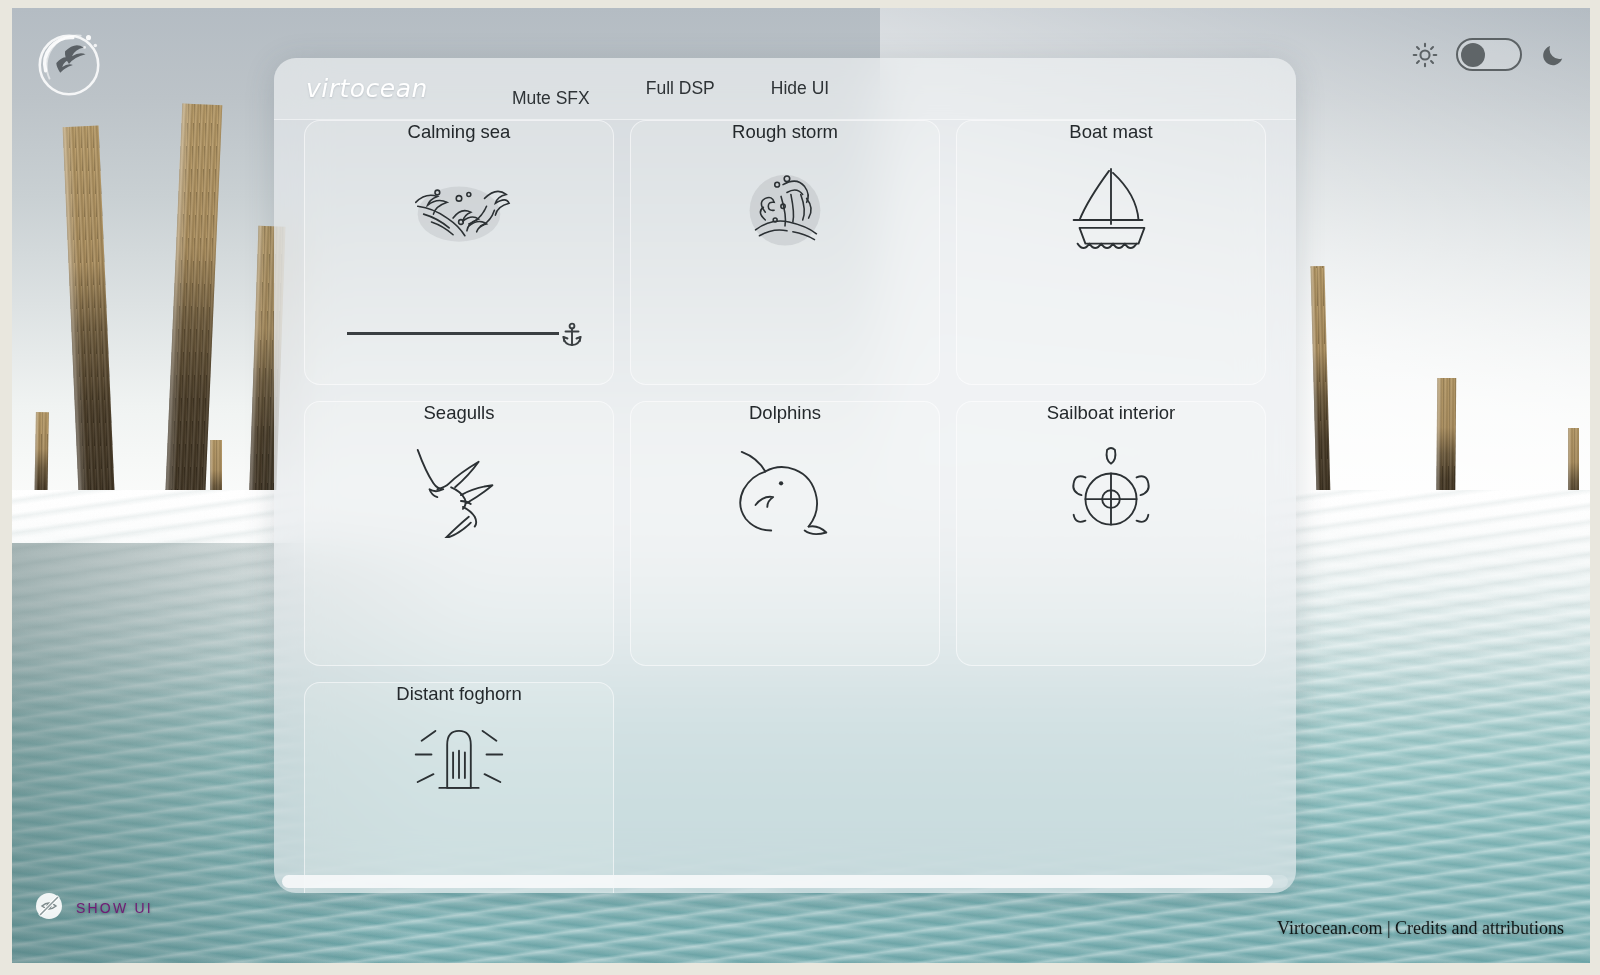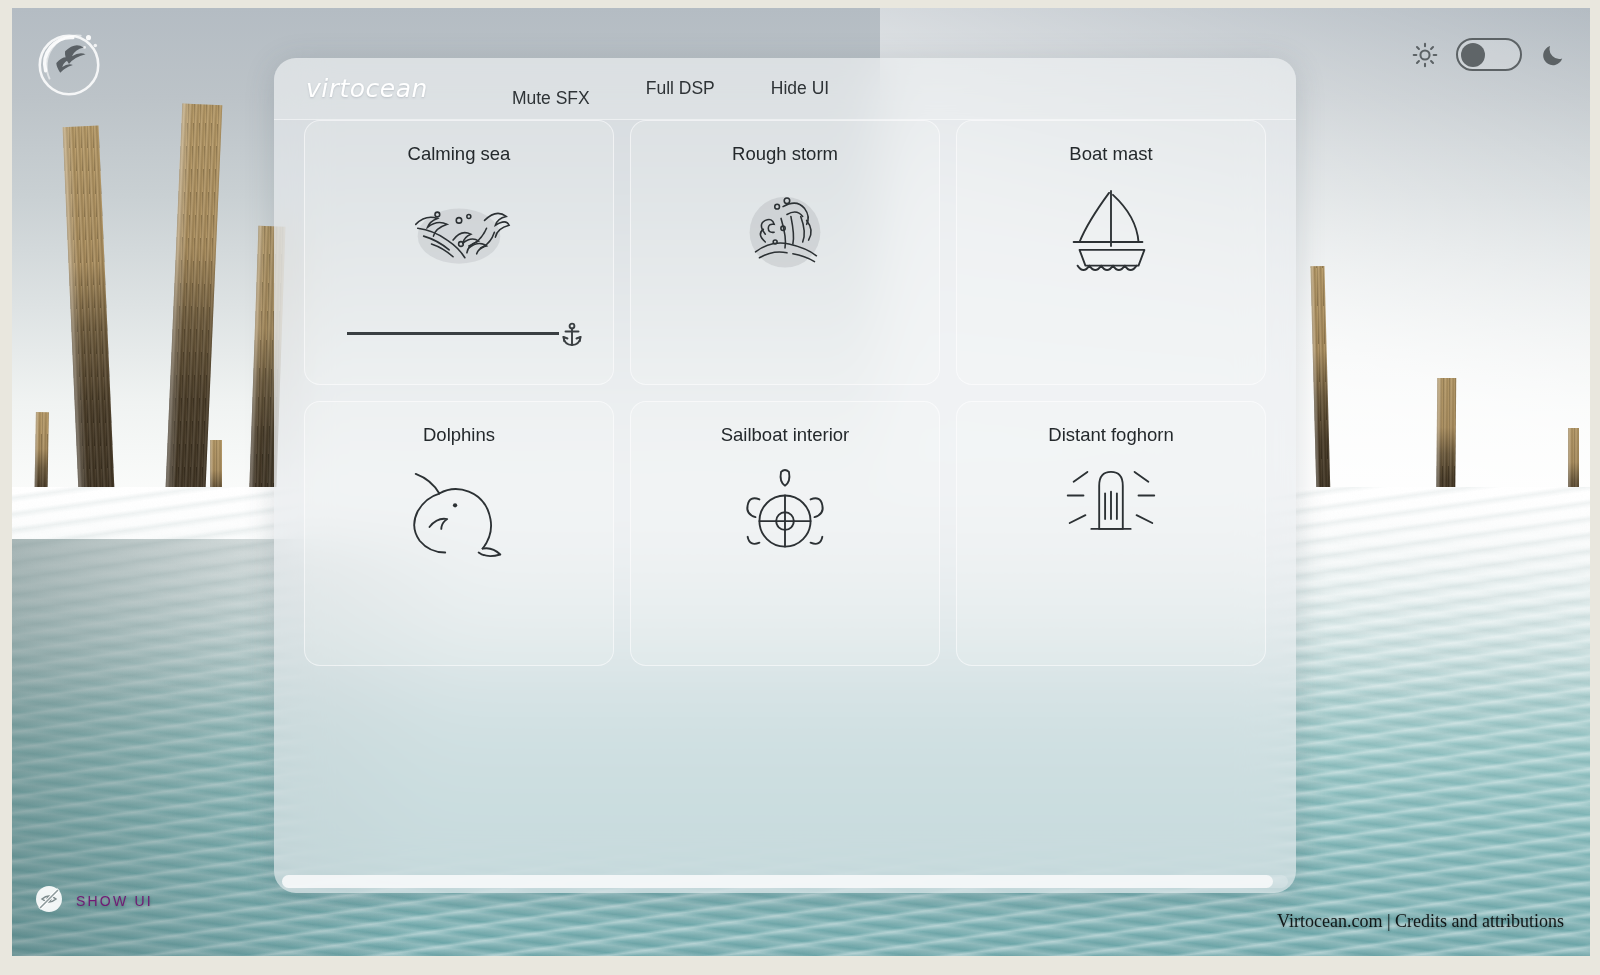--- a/index.html
+++ b/index.html
@@ -11,21 +11,21 @@
     font-family: "Liberation Sans", sans-serif;
     background: #e8e6dd;
   }
 
   
   #app-root {
     position: relative;
     width: 1600px;
     height: 975px;
     background: #e9e7de;
-    padding: 8px 10px 19px 12px;
+    padding: 8px 10px 12px 12px;
   }
 
   #scene {
     position: relative;
     width: 100%;
     height: 100%;
     overflow: hidden;
     background: #b9c1c6;
   }
 
@@ -226,21 +226,20 @@
     height: 265px;
     border-radius: 16px;
     border: 1px solid rgba(255,255,255,0.55);
     background: rgba(255,255,255,0.10);
     display: flex;
     flex-direction: column;
     align-items: center;
     cursor: pointer;
   }
   .card-title {
-    margin-top: 22px;
     font-size: 18.5px;
     color: #24292c;
   }
   .card-icon {
     margin-top: 20px;
     width: 118px;
     height: 96px;
     display: block;
   }
   .card-slider {
@@ -456,20 +455,34 @@
                 <line x1="60" y1="6" x2="60" y2="62"></line>
                 <path d="M58 8 q-22 30 -30 50 h30"></path>
                 <path d="M62 10 q24 22 26 48 h-26"></path>
                 <line x1="22" y1="58" x2="92" y2="58"></line>
                 <path d="M28 66 h66 l-6 16 h-54 z"></path>
                 <path d="M26 82 q6 9 12 0 q6 9 12 0 q6 9 12 0 q6 9 12 0 q6 9 12 0"></path>
               </svg>
             </span>
           </div>
 
+          <div class="sound-card">
+            <div class="card-title">Seagulls</div>
+            <span class="card-icon">
+              <svg viewBox="0 0 120 96" fill="none" stroke="#2c3134" stroke-width="1.9" stroke-linecap="round" stroke-linejoin="round">
+                <path d="M18 6 q8 22 16 34 q4 6 10 6 q-8 4 -14 0 q2 6 8 8"></path>
+                <path d="M38 46 q8 -2 12 -6 q10 -10 30 -22 q-10 14 -24 26"></path>
+                <path d="M52 44 q10 4 14 12 q2 6 -2 10"></path>
+                <path d="M62 52 q14 -8 32 -10 q-12 10 -26 18"></path>
+                <path d="M64 64 q8 4 12 10 q3 6 0 10"></path>
+                <path d="M70 74 q-12 10 -24 22 q14 -4 26 -16"></path>
+                <path d="M62 58 q6 0 10 3"></path>
+              </svg>
+            </span>
+          </div>
 
           <div class="sound-card">
             <div class="card-title">Dolphins</div>
             <span class="card-icon">
               <svg viewBox="0 0 120 96" fill="none" stroke="#2c3134" stroke-width="1.9" stroke-linecap="round" stroke-linejoin="round">
                 <path d="M16 8 q16 6 24 20 q14 -8 30 -2 q18 7 22 28 q3 16 -8 30"></path>
                 <path d="M40 28 q-14 4 -22 18 q-8 16 2 30 q10 12 26 12"></path>
                 <path d="M30 62 q8 -10 18 -8 q-6 4 -6 10"></path>
                 <circle cx="56" cy="40" r="2.2" fill="#2c3134" stroke="none"></circle>
                 <path d="M84 84 q10 -2 18 6 q-14 4 -22 -2"></path>

